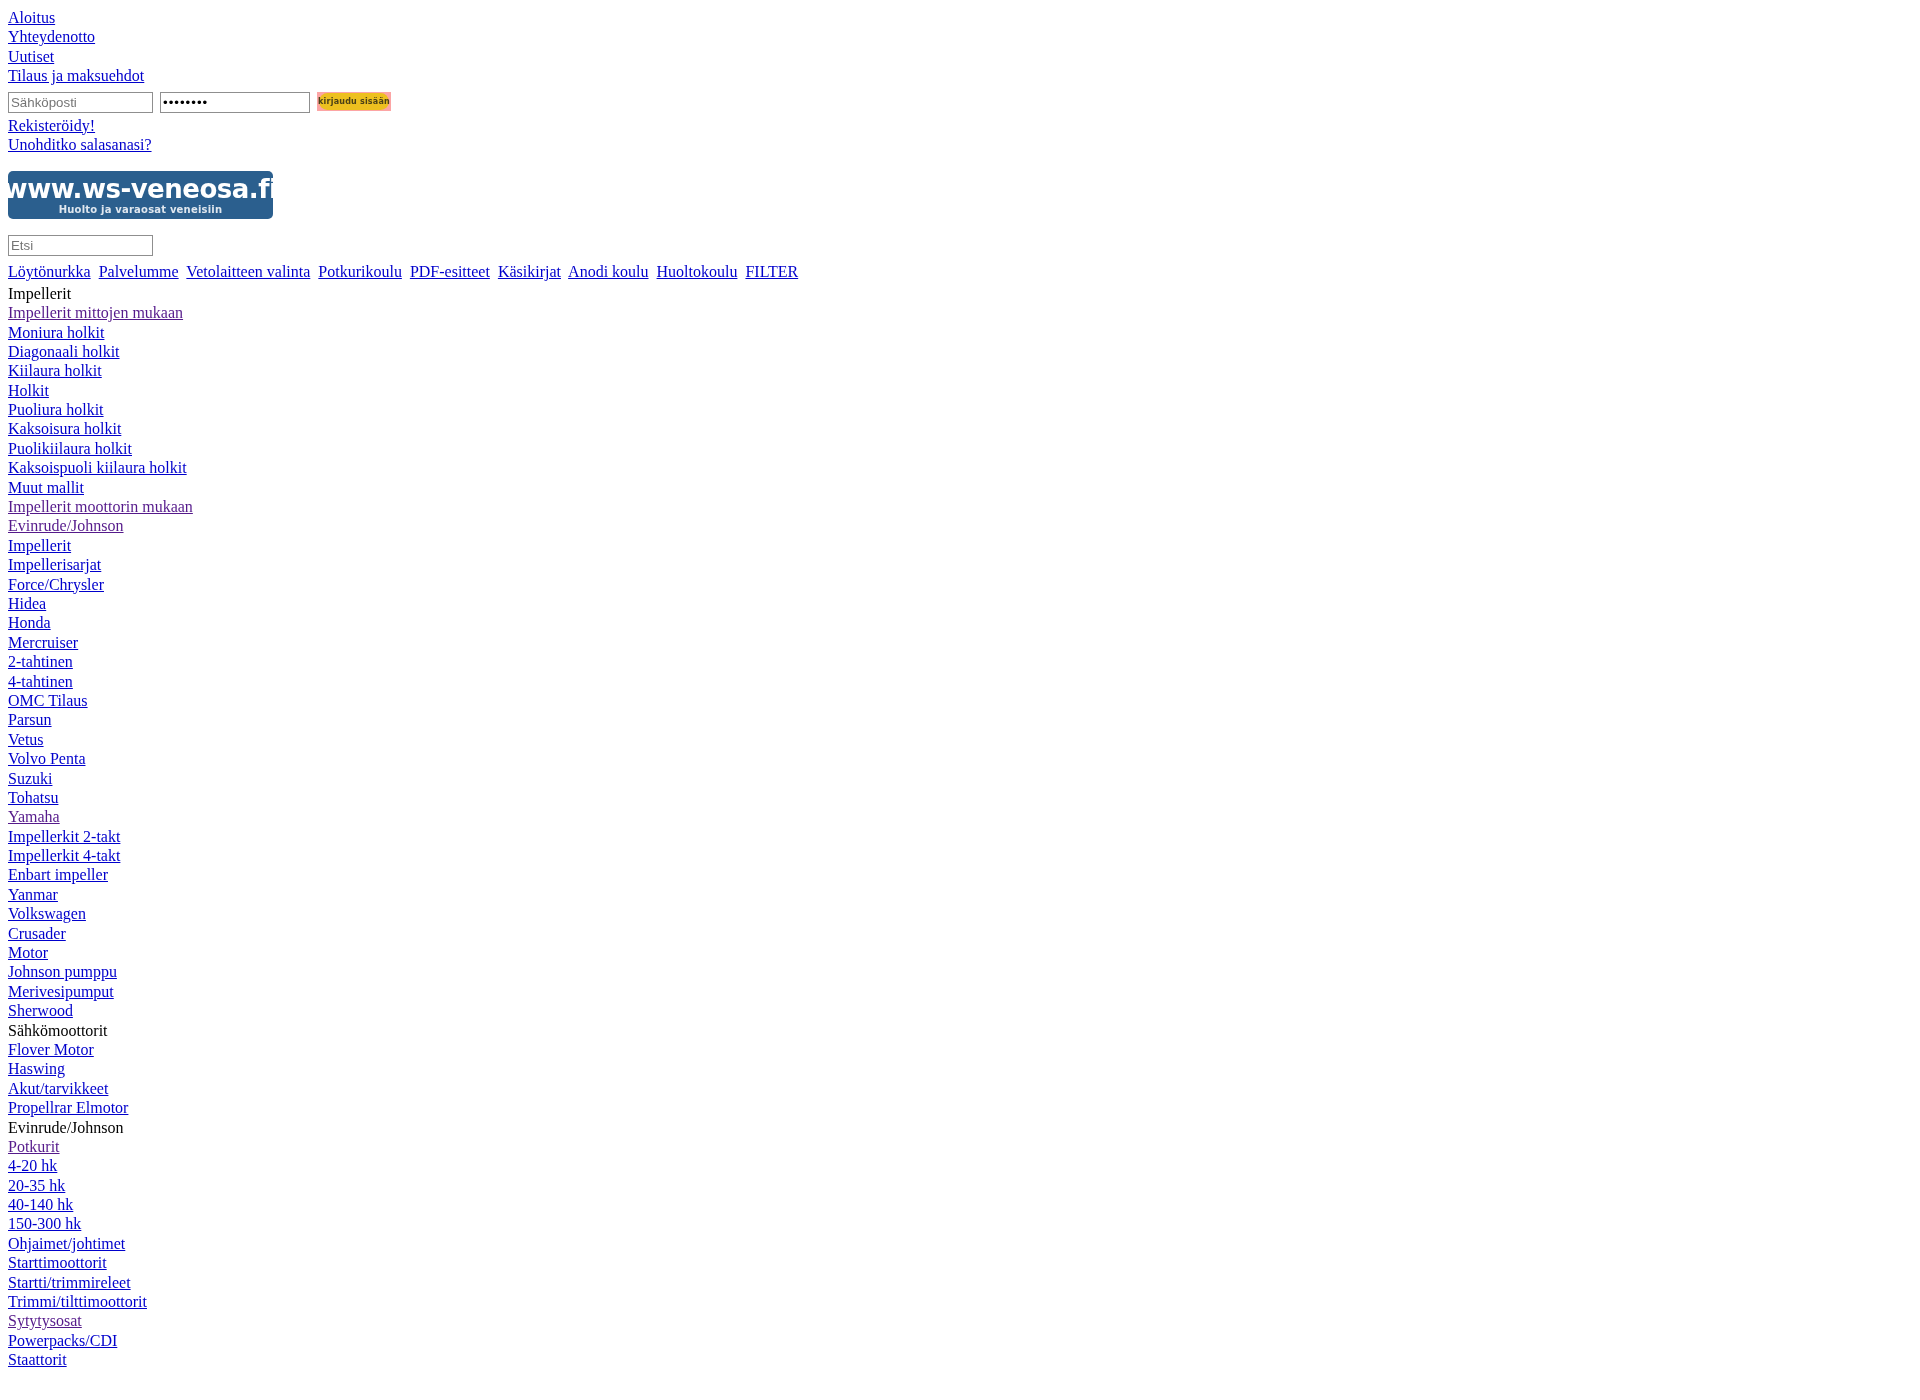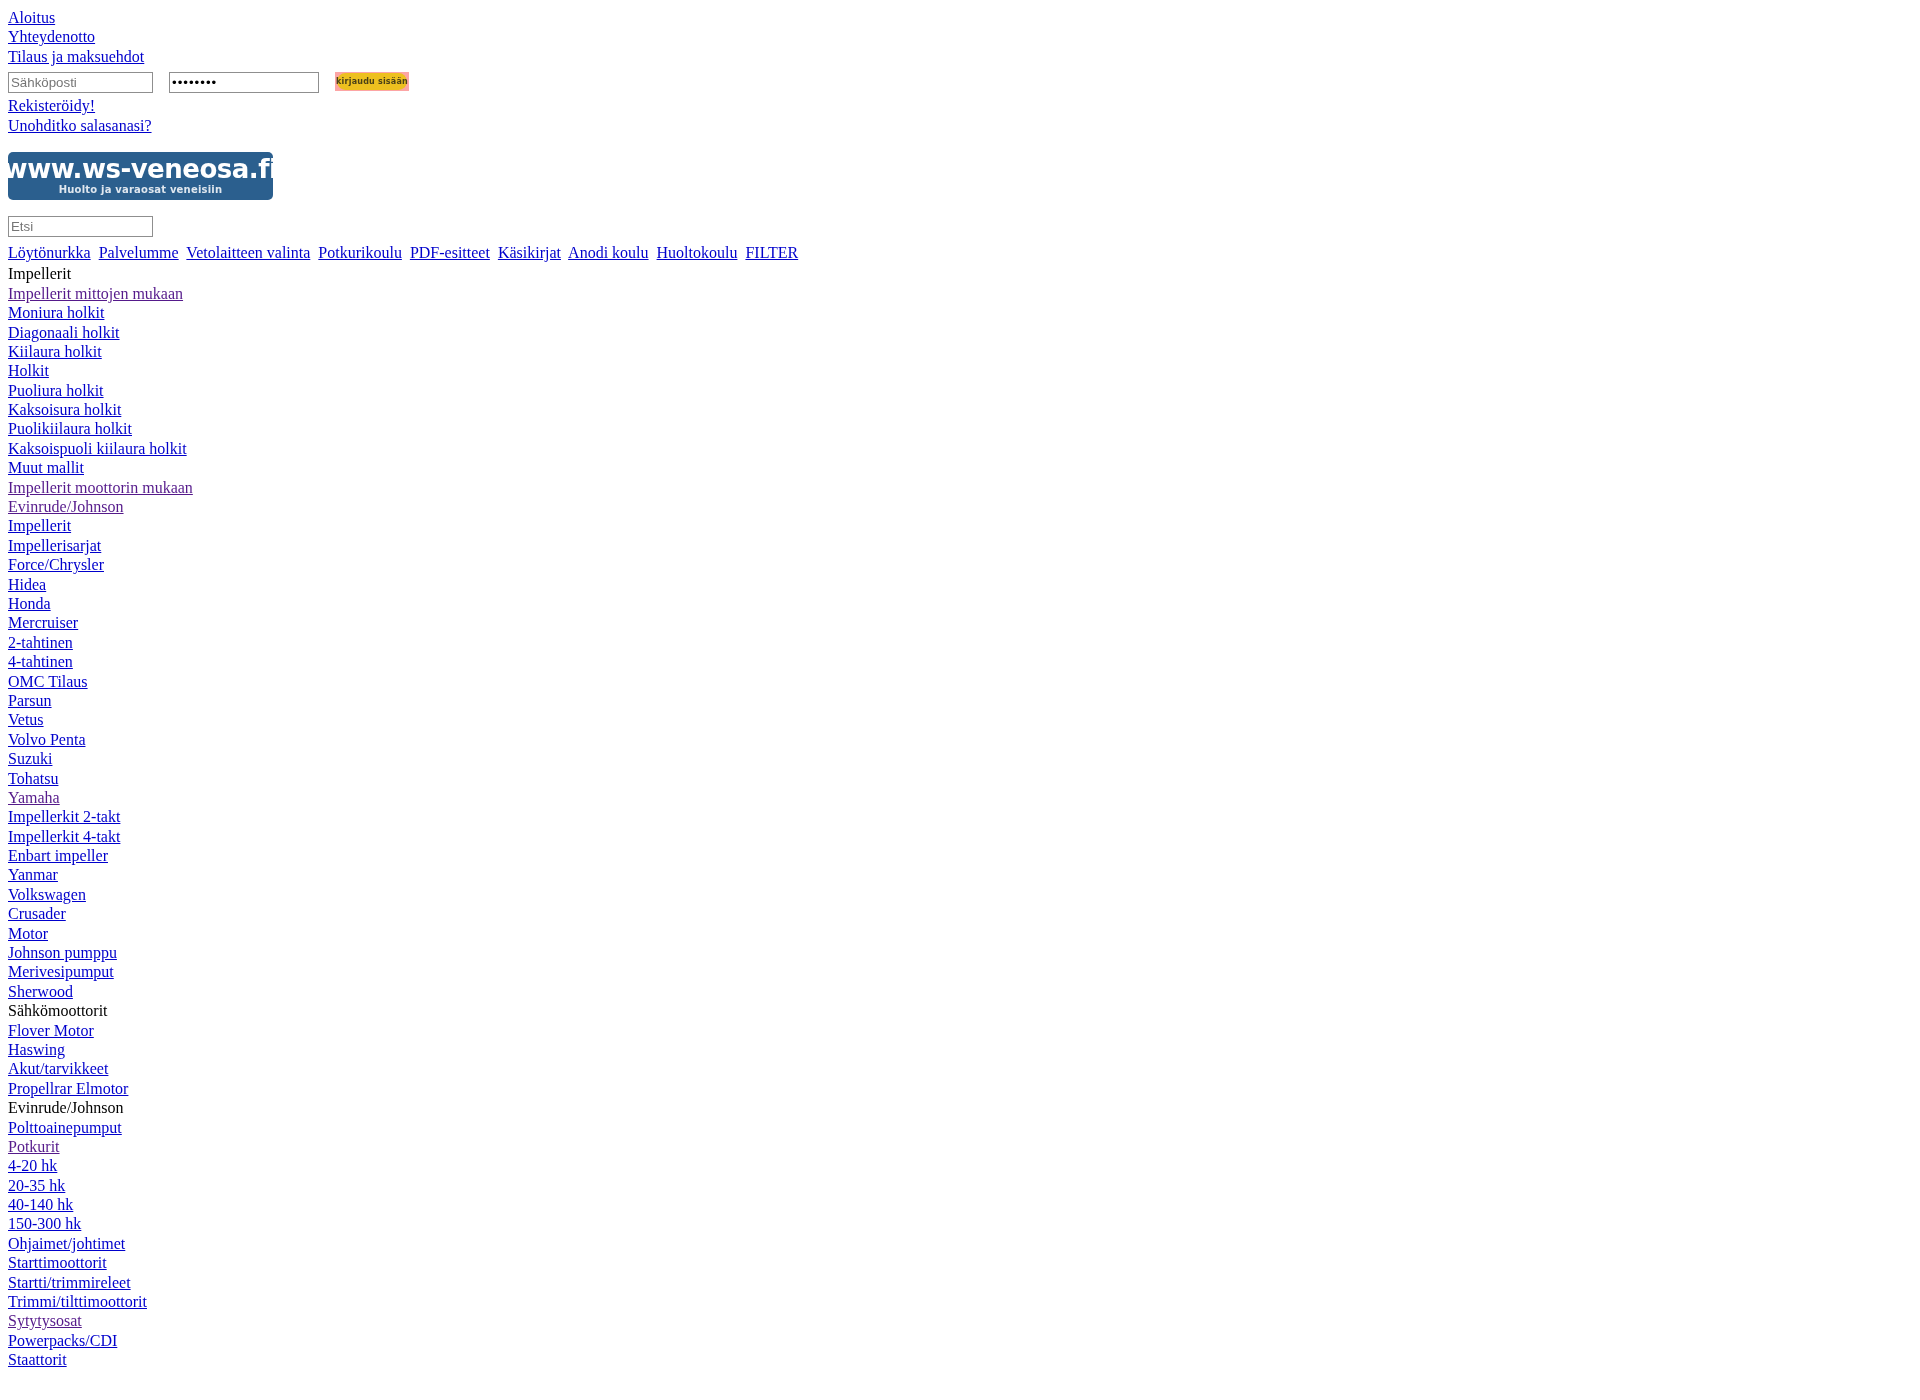--- a/index.html
+++ b/index.html
@@ -39,21 +39,21 @@
     line-height: 1.212;
     white-space: nowrap;
   }
 
   
   .loginbar {
     margin-top: 6px;
     margin-bottom: 0;
     display: flex;
     align-items: flex-start;
-    gap: 16px;
+    gap: 7px;
     height: 24px;
   }
   .loginbar input {
     font-family: "Liberation Sans", sans-serif;
     font-size: 13.3px;
     color: #000;
     background: #ffffff;
     border: 1px solid #8f8f8f;
     padding: 1px 2px;
     box-sizing: border-box;
@@ -179,20 +179,21 @@
   }
 </style>
 </head>
 <body>
 
 <div class="page">
 
   <div class="toplinks">
     <span class="row"><a>Aloitus</a></span>
     <span class="row"><a>Yhteydenotto</a></span>
+    <span class="row"><a>Uutiset</a></span>
     <span class="row"><a>Tilaus ja maksuehdot</a></span>
   </div>
 
   <form class="loginbar">
     <input class="email" type="text" placeholder="Sähköposti" style="">
     <input class="pass" type="text" value="••••••••" style="">
     <button class="login-btn" type="submit">
       <span class="pill">
         <span>kirjaudu sisään</span>
       </span>
@@ -263,21 +264,20 @@
       <span class="item"><a>Motor</a></span>
       <span class="item"><a>Johnson pumppu</a></span>
       <span class="item"><a>Merivesipumput</a></span>
       <span class="item"><a>Sherwood</a></span>
       <span class="item"><span class="plain">Sähkömoottorit</span></span>
       <span class="item"><a>Flover Motor</a></span>
       <span class="item"><a>Haswing</a></span>
       <span class="item"><a>Akut/tarvikkeet</a></span>
       <span class="item"><a>Propellrar Elmotor</a></span>
       <span class="item"><span class="plain">Evinrude/Johnson</span></span>
-      <span class="item"><a>Polttoainepumput</a></span>
       <span class="item"><a class="visited">Potkurit</a></span>
       <span class="item"><a>4-20 hk</a></span>
       <span class="item"><a>20-35 hk</a></span>
       <span class="item"><a>40-140 hk</a></span>
       <span class="item"><a>150-300 hk</a></span>
       <span class="item"><a>Ohjaimet/johtimet</a></span>
       <span class="item"><a>Starttimoottorit</a></span>
       <span class="item"><a>Startti/trimmireleet</a></span>
       <span class="item"><a>Trimmi/tilttimoottorit</a></span>
       <span class="item"><a class="visited">Sytytysosat</a></span>

